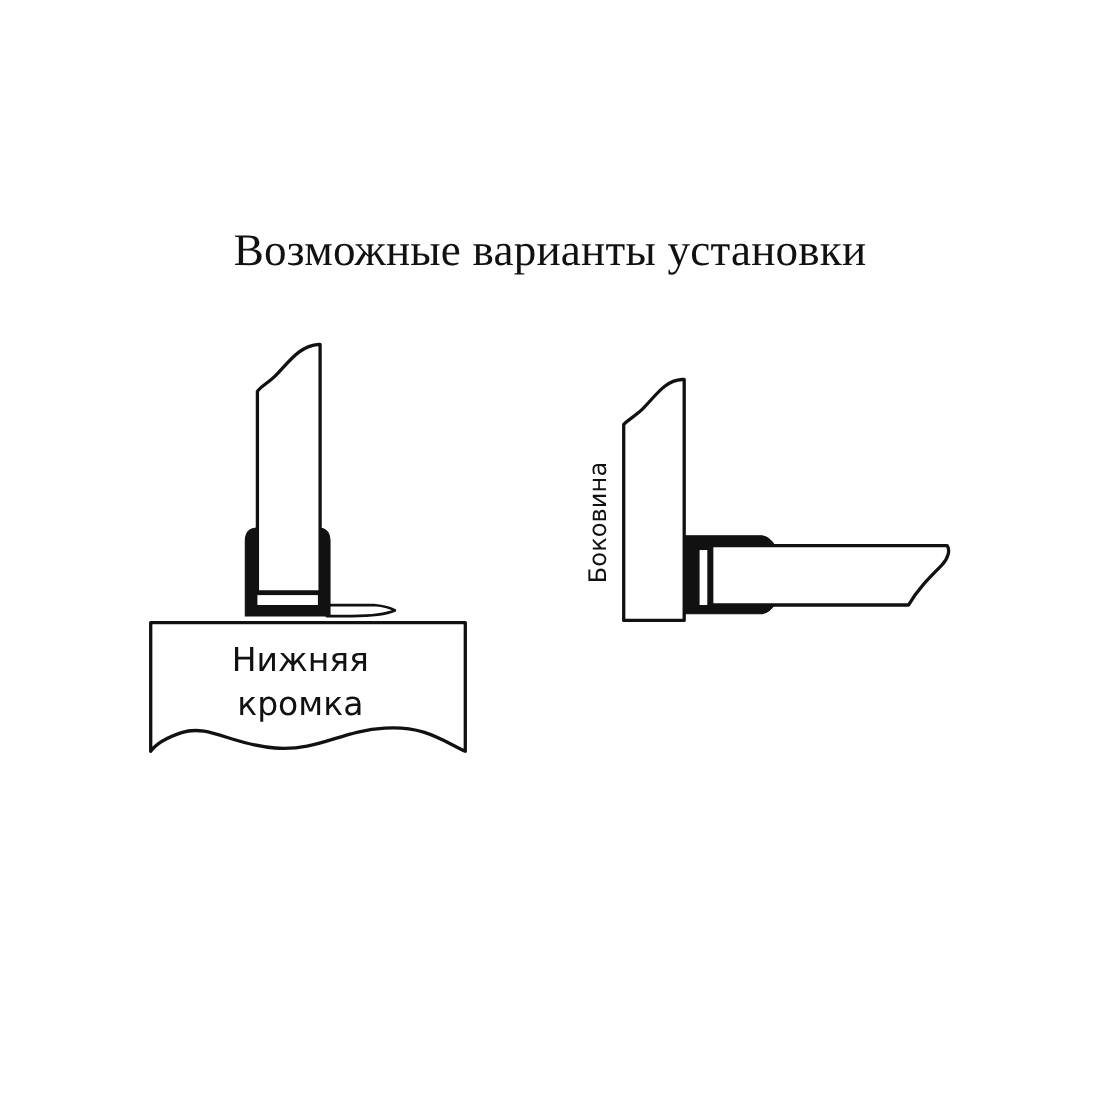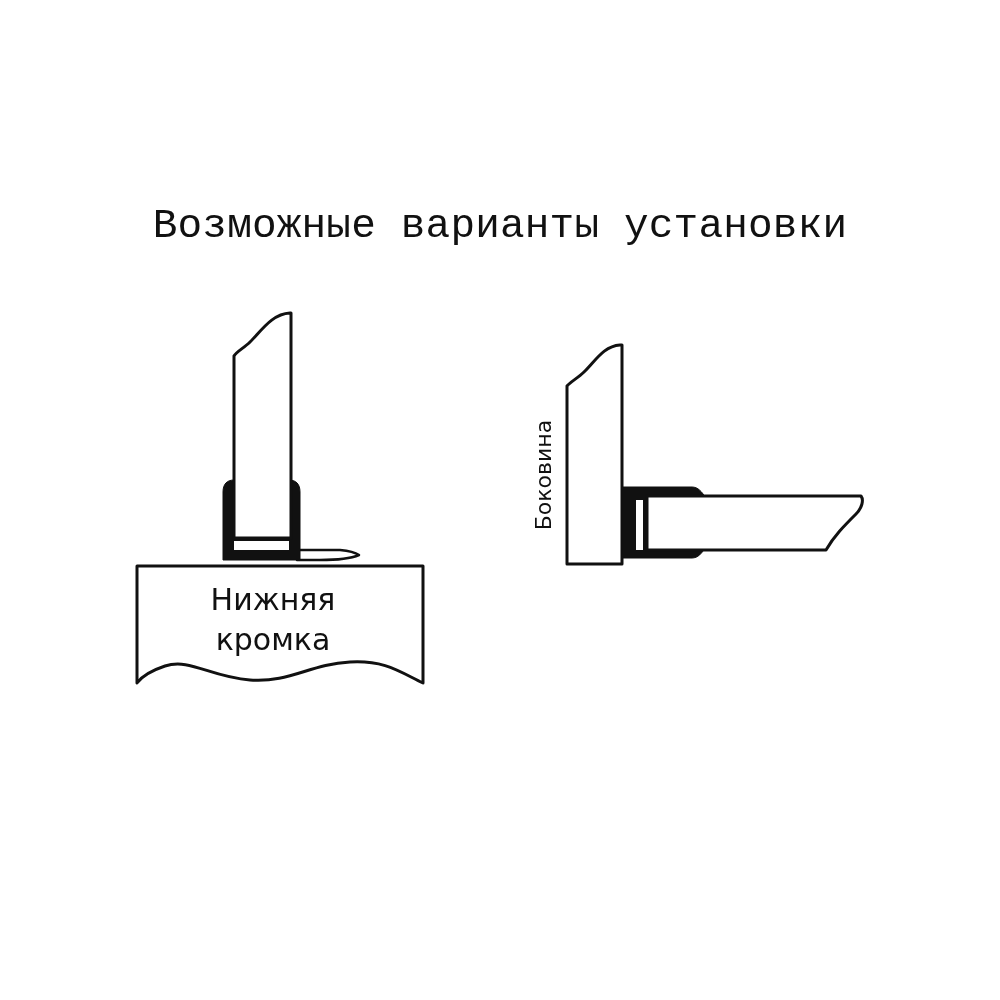--- a/index.html
+++ b/index.html
@@ -16,21 +16,21 @@
     }
     .title {
       position: absolute;
       left: 0;
       top: 203px;
       width: 1000px;
       text-align: center;
       font-size: 41px;
       color: #111111;
       letter-spacing: 0.2px;
-      font-family: Liberation Mono, monospace;
+      font-family: Liberation Serif, serif;
     }
     svg.diagram {
       position: absolute;
       left: 0;
       top: 0;
       width: 1000px;
       height: 1000px;
     }
     .stroke {
       fill: #ffffff;

